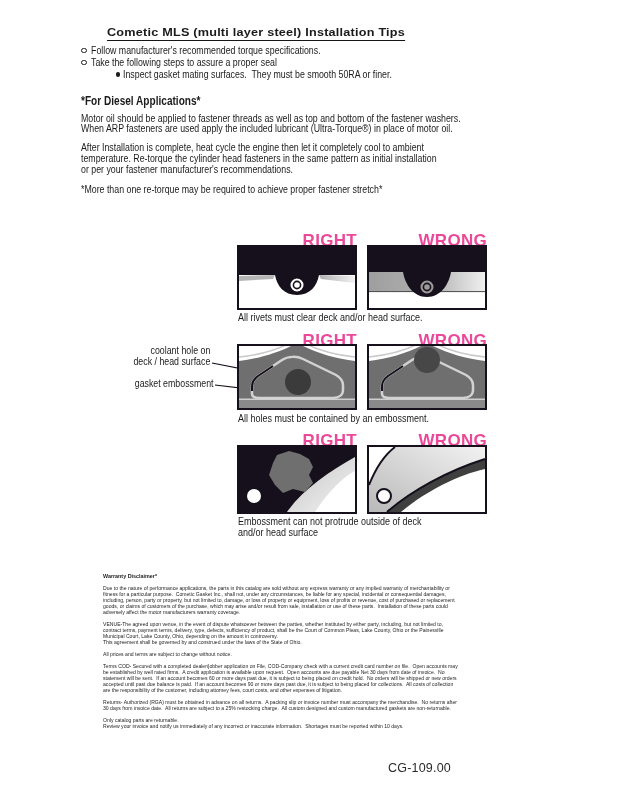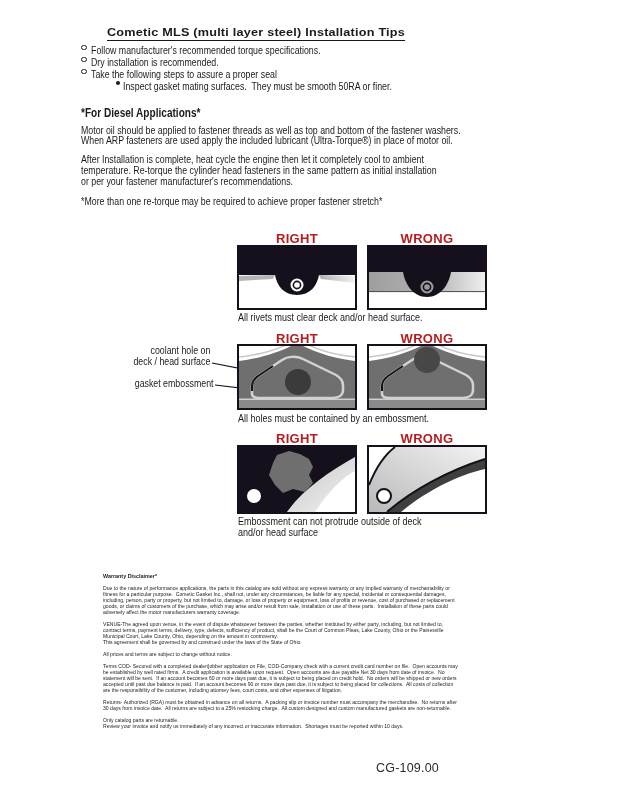--- a/index.html
+++ b/index.html
@@ -3,68 +3,64 @@
 <meta charset="utf-8">
 <style>
   html,body{margin:0;padding:0;background:#e8e8e8;}
   .page{position:relative;width:618px;height:800px;background:#ffffff;margin:0 auto;
         font-family:"Liberation Sans", sans-serif;color:#1b1b1b;overflow:hidden;}
   
   .intro{position:absolute;left:81px;top:22px;width:450px;}
   .doc-title{display:inline-block;margin:0 0 4px 26px;font-size:11.5px;font-weight:bold;
              letter-spacing:.2px;border-bottom:1.6px solid #161616;padding-bottom:1.5px;
              transform:scaleX(1.1);transform-origin:0 50%;white-space:pre;}
-  .b-row{display:flex;align-items:flex-start;line-height:12px;}
+  .b-row{display:flex;align-items:center;line-height:12px;}
   .b-row.sub{margin-left:35px;}
   .o-mark{flex:none;width:3.6px;height:3.6px;border:1px solid #1b1b1b;border-radius:50%;
           margin-right:4px;}
   .f-mark{flex:none;width:4.2px;height:4.2px;background:#1b1b1b;border-radius:50%;
           margin-right:3px;}
   .btxt{font-size:10px;white-space:pre;transform:scaleX(.88);transform-origin:0 50%;}
   .dheading{margin:13px 0 6px 0;font-size:12px;font-weight:bold;white-space:pre;
             transform:scaleX(.84);transform-origin:0 50%;}
   .para{font-size:10px;line-height:10.8px;margin:0 0 8px 0;transform:scaleX(.88);
         transform-origin:0 0;}
   .para div{white-space:pre;}
   .note{margin-top:10px;}
   
-  .dg-label{position:absolute;width:120px;text-align:center;font-size:13px;font-weight:bold;
-            color:#b91c1c;letter-spacing:.3px;}
+  .dg-label{position:absolute;width:120px;text-align:right;font-size:17px;font-weight:bold;
+            color:#ec4899;letter-spacing:.3px;}
   .dbox{position:absolute;display:block;}
   .caption{position:absolute;font-size:10px;line-height:11px;transform:scaleX(.9);
            transform-origin:0 0;}
   .caption div{white-space:pre;}
   .annot{position:absolute;font-size:10px;line-height:11px;text-align:right;
          transform:scaleX(.88);transform-origin:100% 0;}
   .annot div{white-space:pre;}
   .leader{position:absolute;pointer-events:none;}
   
   .legal{position:absolute;left:103px;top:573px;width:432px;color:#242424;}
   .legal-h{font-size:5.4px;font-weight:bold;margin:0 0 6px 0;white-space:pre;}
   .legal-p{font-size:5.1px;line-height:6.05px;margin:0 0 5.9px 0;}
   .legal-p div{white-space:pre;}
   
-  .footer-code{position:absolute;left:376px;top:761px;font-size:12.5px;color:#2a2a2a;
+  .footer-code{position:absolute;left:388px;top:761px;font-size:12.5px;color:#2a2a2a;
                letter-spacing:.2px;white-space:pre;}
 </style>
 </head>
 <body>
 
 <div class="page">
 
   <div class="intro">
     <h1 class="doc-title">Cometic MLS (multi layer steel) Installation Tips</h1>
 
     <div class="b-row">
       <span class="o-mark"></span>
       <span class="btxt">Follow manufacturer's recommended torque specifications.</span>
-    </div>
-    <div class="b-row">
-      <span class="o-mark"></span>
-      <span class="btxt">Dry installation is recommended.</span>
     </div>
     <div class="b-row">
       <span class="o-mark"></span>
       <span class="btxt">Take the following steps to assure a proper seal</span>
     </div>
     <div class="b-row sub">
       <span class="f-mark"></span>
       <span class="btxt">Inspect gasket mating surfaces.  They must be smooth 50RA or finer.</span>
     </div>
 

